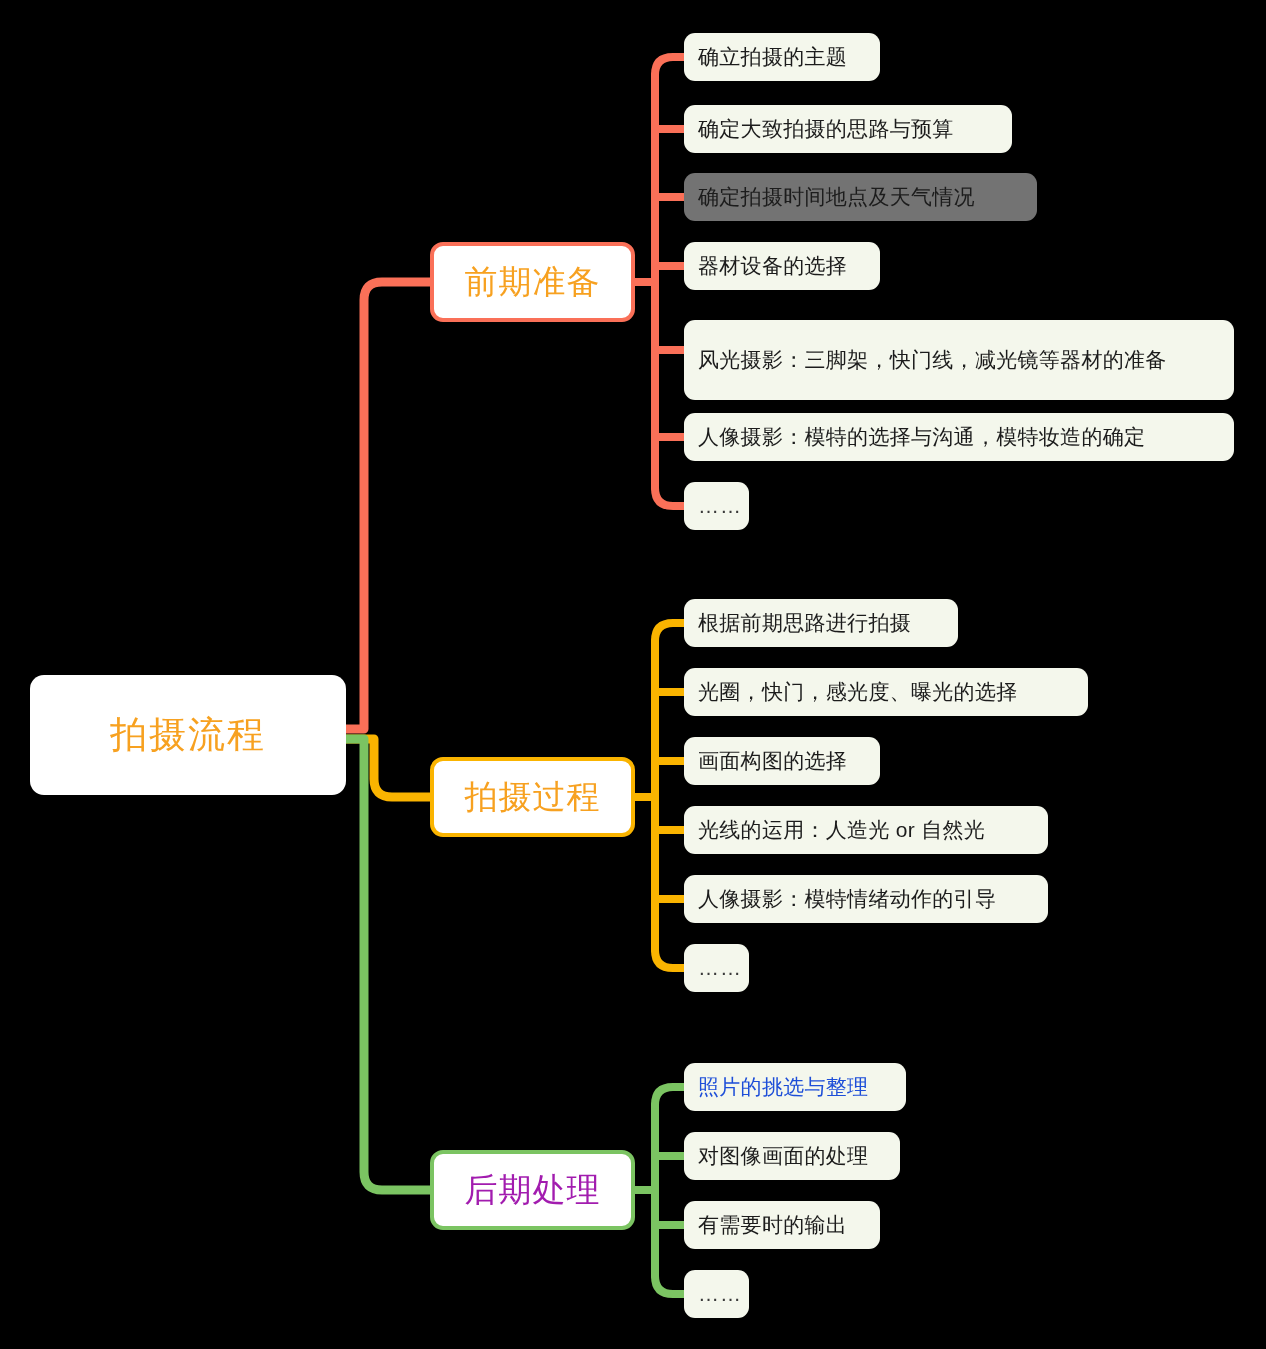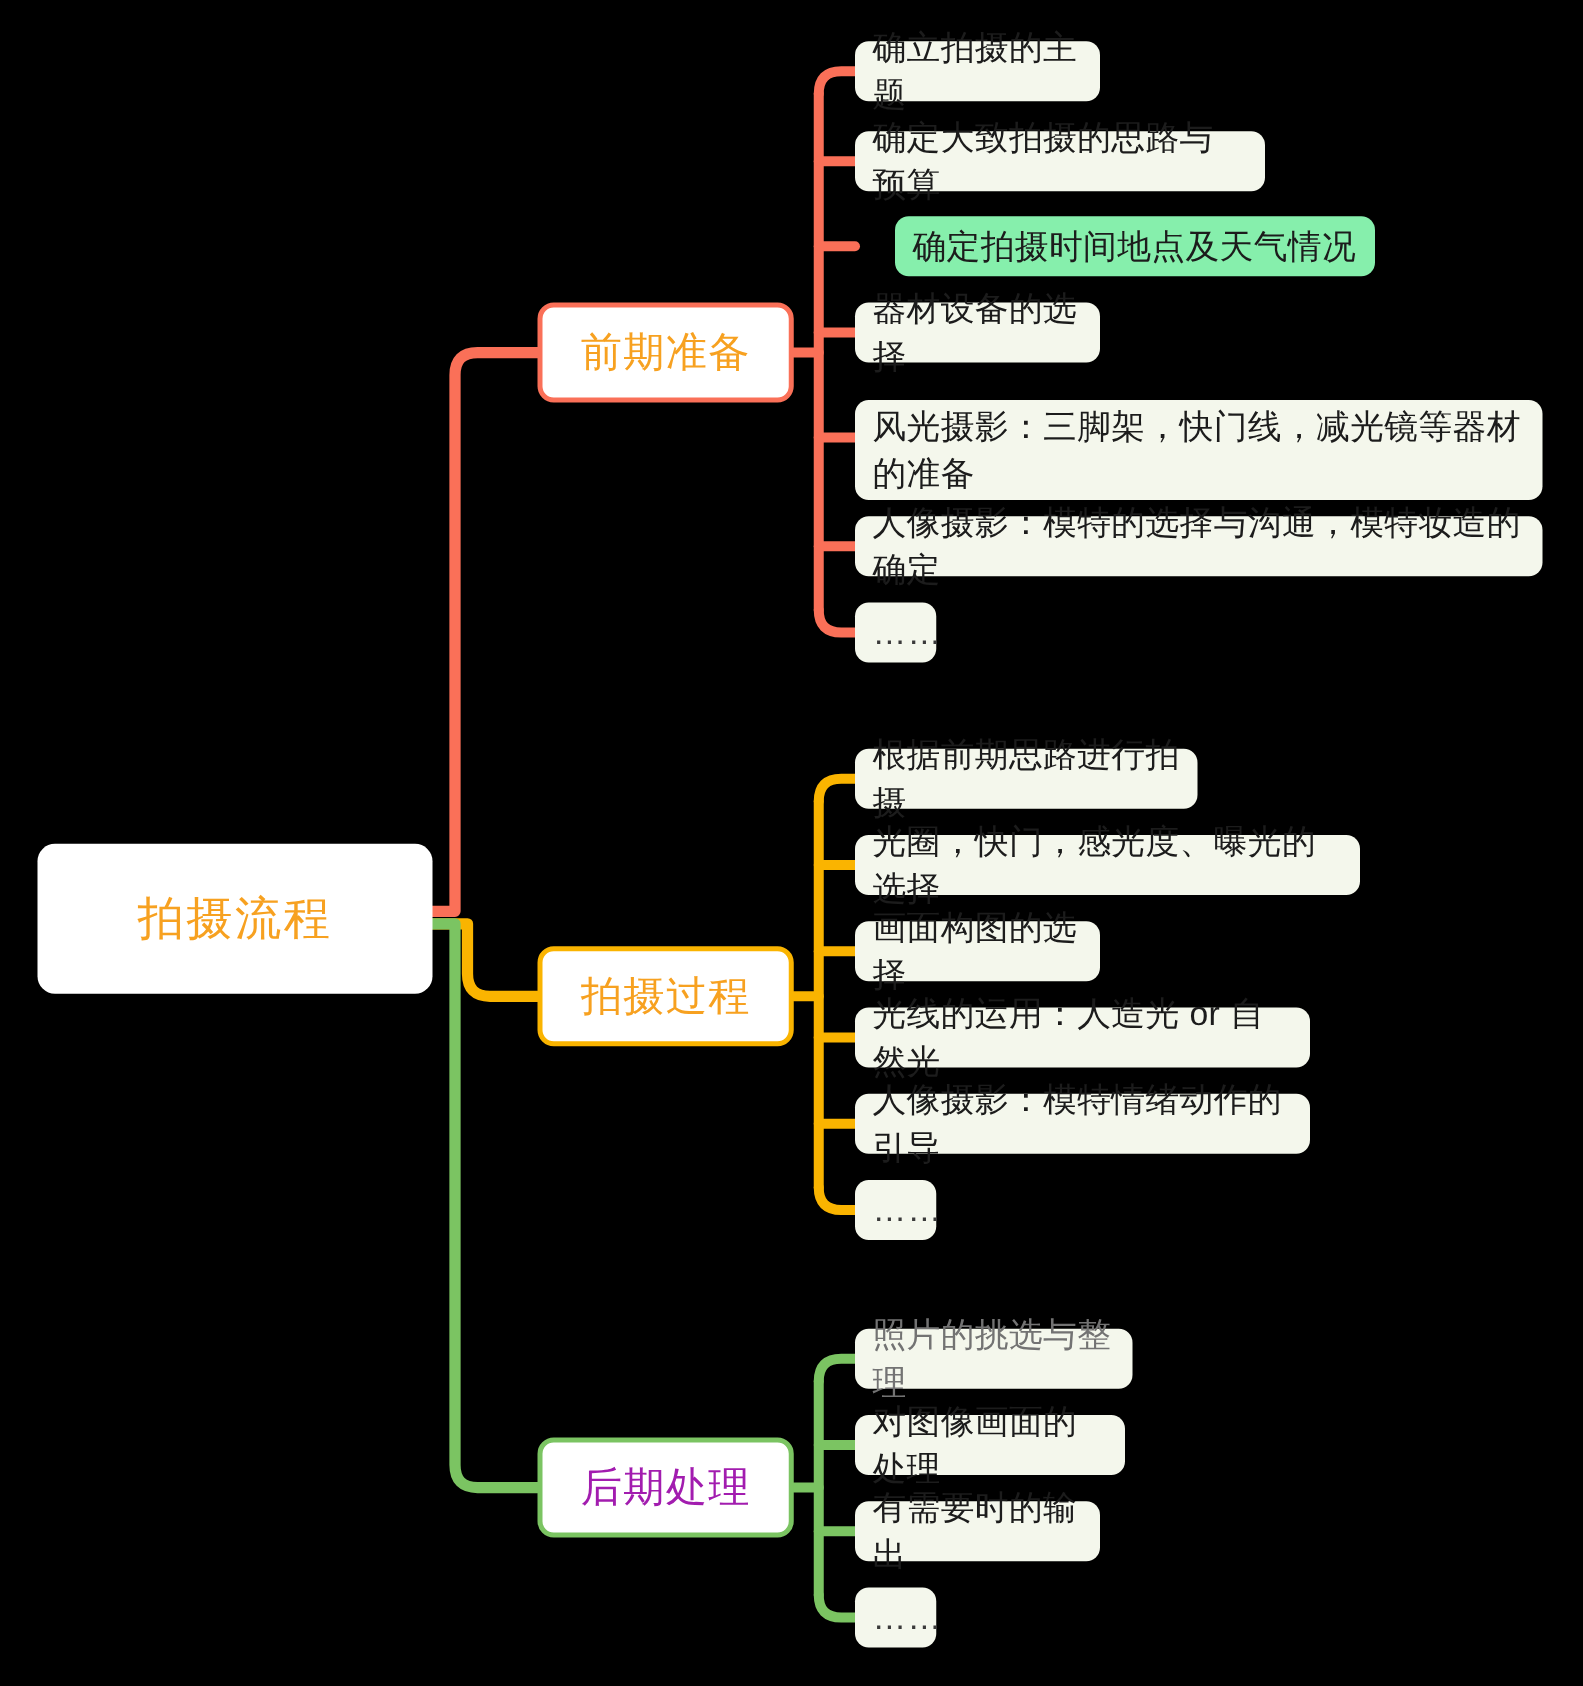--- a/index.html
+++ b/index.html
@@ -57,21 +57,21 @@
     letter-spacing: 1px;
   }
   .branch-red   { border-color: #FA7058; }
   .branch-amber { border-color: #FAB400; }
   .branch-green { border-color: #7BC462; }
   
   .leaf-node {
     background: #F4F7EC;
     border-radius: 11px;
     color: #1c1c1c;
-    font-size: 27px;
+    font-size: 21px;
     line-height: 1.42;
     padding: 0 14px;
     letter-spacing: 0.3px;
   }
   .leaf-node.multiline {
     align-items: center;
   }
   .leaf-ellipsis {
     color: #3a3a3a;
     letter-spacing: 1px;
@@ -111,31 +111,31 @@
       <path d="M 655 1105 Q 655 1087 673 1087 L 684 1087" stroke="#7BC462" stroke-width="8" fill="none" stroke-linecap="round" stroke-linejoin="round"></path>
       <path d="M 655 1156 L 684 1156" stroke="#7BC462" stroke-width="8" fill="none" stroke-linecap="round" stroke-linejoin="round"></path>
       <path d="M 655 1225 L 684 1225" stroke="#7BC462" stroke-width="8" fill="none" stroke-linecap="round" stroke-linejoin="round"></path>
       <path d="M 655 1276 Q 655 1294 673 1294 L 684 1294" stroke="#7BC462" stroke-width="8" fill="none" stroke-linecap="round" stroke-linejoin="round"></path>
     </svg>
   <div id="nodes">
       <div class="node root-node" style="left: 30px; top: 675px; width: 316px; height: 120px; color: rgb(247, 161, 32); background: rgb(255, 255, 255);"><span>拍摄流程</span></div>
       <div class="node branch-node branch-red" style="left: 430px; top: 242px; width: 205px; height: 80px; border-color: rgb(250, 112, 88); color: rgb(247, 161, 32); background: rgb(255, 255, 255);"><span>前期准备</span></div>
       <div class="node leaf-node" style="left: 684px; top: 33px; width: 196px; height: 48px; background: rgb(244, 247, 236); color: rgb(28, 28, 28);"><span>确立拍摄的主题</span></div>
       <div class="node leaf-node" style="left: 684px; top: 105px; width: 328px; height: 48px; background: rgb(244, 247, 236); color: rgb(28, 28, 28);"><span>确定大致拍摄的思路与预算</span></div>
-      <div class="node leaf-node" style="left: 716px; top: 173px; width: 384px; height: 48px; background: #86efac; color: rgb(28, 28, 28);"><span>确定拍摄时间地点及天气情况</span></div>
+      <div class="node leaf-node" style="left: 684px; top: 173px; width: 353px; height: 48px; background: #737373; color: rgb(28, 28, 28);"><span>确定拍摄时间地点及天气情况</span></div>
       <div class="node leaf-node" style="left: 684px; top: 242px; width: 196px; height: 48px; background: rgb(244, 247, 236); color: rgb(28, 28, 28);"><span>器材设备的选择</span></div>
       <div class="node leaf-node multiline" style="left: 684px; top: 310px; width: 550px; height: 80px; background: rgb(244, 247, 236); color: rgb(28, 28, 28); margin-top: 10px;"><span>风光摄影：三脚架，快门线，减光镜等器材的准备</span></div>
       <div class="node leaf-node" style="left: 684px; top: 413px; width: 550px; height: 48px; background: rgb(244, 247, 236); color: rgb(28, 28, 28);"><span>人像摄影：模特的选择与沟通，模特妆造的确定</span></div>
       <div class="node leaf-node leaf-ellipsis" style="left: 684px; top: 482px; width: 65px; height: 48px; background: rgb(244, 247, 236);"><span>……</span></div>
       <div class="node branch-node branch-amber" style="left: 430px; top: 757px; width: 205px; height: 80px; border-color: rgb(250, 180, 0); color: rgb(247, 161, 32); background: rgb(255, 255, 255);"><span>拍摄过程</span></div>
       <div class="node leaf-node" style="left: 684px; top: 599px; width: 274px; height: 48px; background: rgb(244, 247, 236); color: rgb(28, 28, 28);"><span>根据前期思路进行拍摄</span></div>
       <div class="node leaf-node" style="left: 684px; top: 668px; width: 404px; height: 48px; background: rgb(244, 247, 236); color: rgb(28, 28, 28);"><span>光圈，快门，感光度、曝光的选择</span></div>
       <div class="node leaf-node" style="left: 684px; top: 737px; width: 196px; height: 48px; background: rgb(244, 247, 236); color: rgb(28, 28, 28);"><span>画面构图的选择</span></div>
       <div class="node leaf-node" style="left: 684px; top: 806px; width: 364px; height: 48px; background: rgb(244, 247, 236); color: rgb(28, 28, 28);"><span>光线的运用：人造光 or 自然光</span></div>
       <div class="node leaf-node" style="left: 684px; top: 875px; width: 364px; height: 48px; background: rgb(244, 247, 236); color: rgb(28, 28, 28);"><span>人像摄影：模特情绪动作的引导</span></div>
       <div class="node leaf-node leaf-ellipsis" style="left: 684px; top: 944px; width: 65px; height: 48px; background: rgb(244, 247, 236);"><span>……</span></div>
       <div class="node branch-node branch-green" style="left: 430px; top: 1150px; width: 205px; height: 80px; border-color: rgb(123, 196, 98); color: #a21caf; background: rgb(255, 255, 255);"><span>后期处理</span></div>
-      <div class="node leaf-node" style="left: 684px; top: 1063px; width: 222px; height: 48px; background: rgb(244, 247, 236); color: #737373;"><span>照片的挑选与整理</span></div>
+      <div class="node leaf-node" style="left: 684px; top: 1063px; width: 222px; height: 48px; background: rgb(244, 247, 236); color: #1d4ed8;"><span>照片的挑选与整理</span></div>
       <div class="node leaf-node" style="left: 684px; top: 1132px; width: 216px; height: 48px; background: rgb(244, 247, 236); color: rgb(28, 28, 28);"><span>对图像画面的处理</span></div>
       <div class="node leaf-node" style="left: 684px; top: 1201px; width: 196px; height: 48px; background: rgb(244, 247, 236); color: rgb(28, 28, 28);"><span>有需要时的输出</span></div>
       <div class="node leaf-node leaf-ellipsis" style="left: 684px; top: 1270px; width: 65px; height: 48px; background: rgb(244, 247, 236);"><span>……</span></div>
     </div>
 </div>
 
 </body></html>

